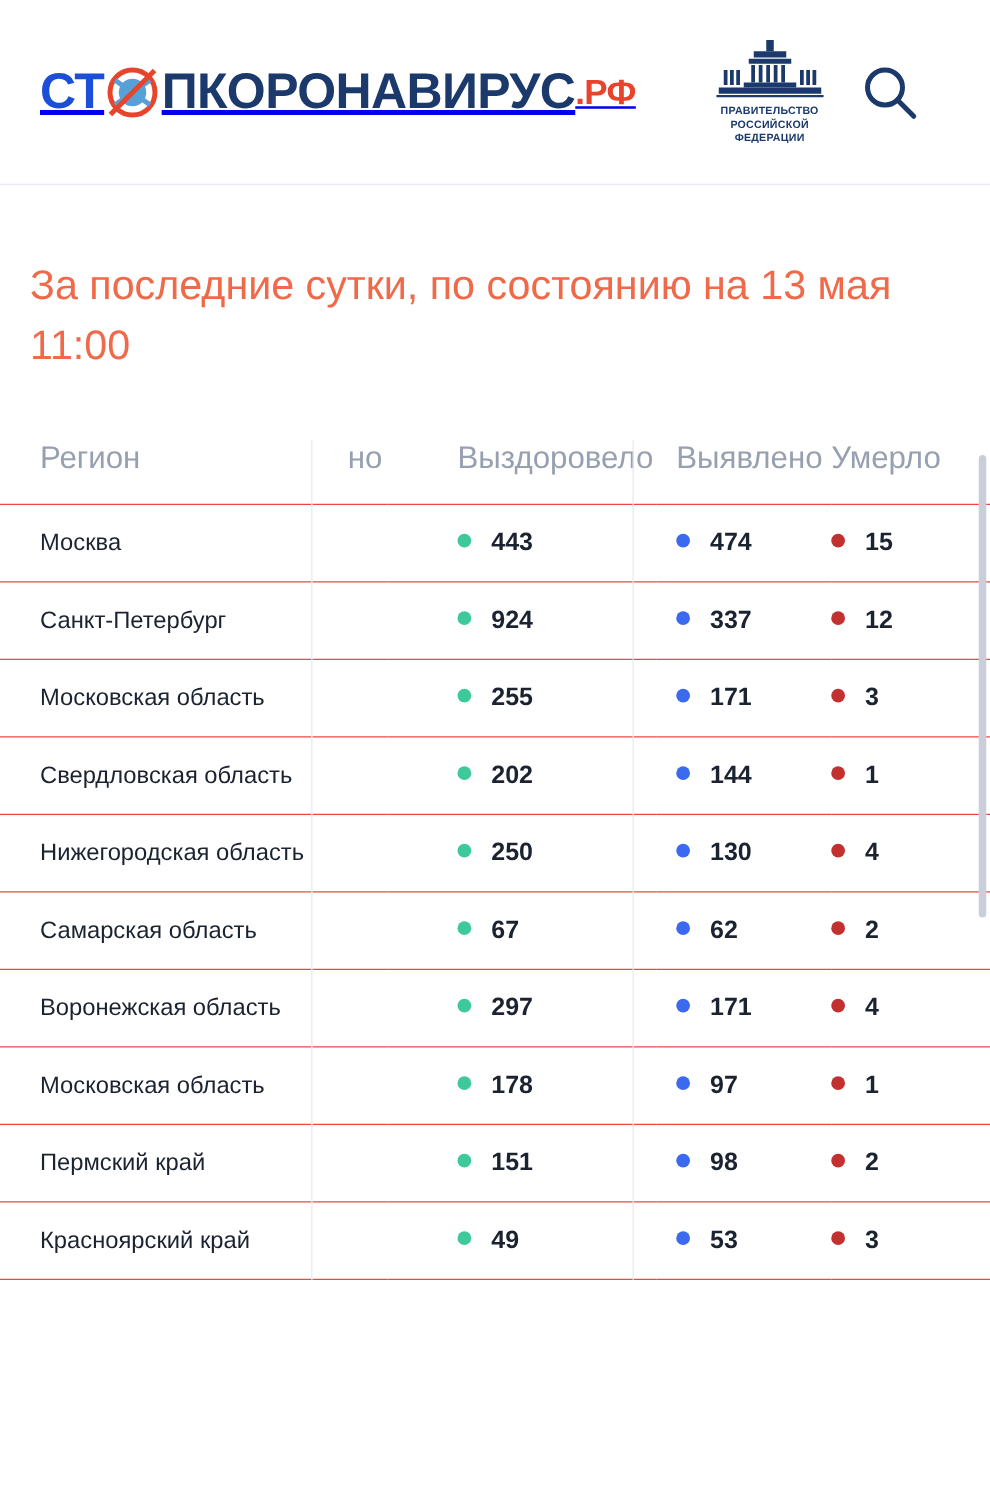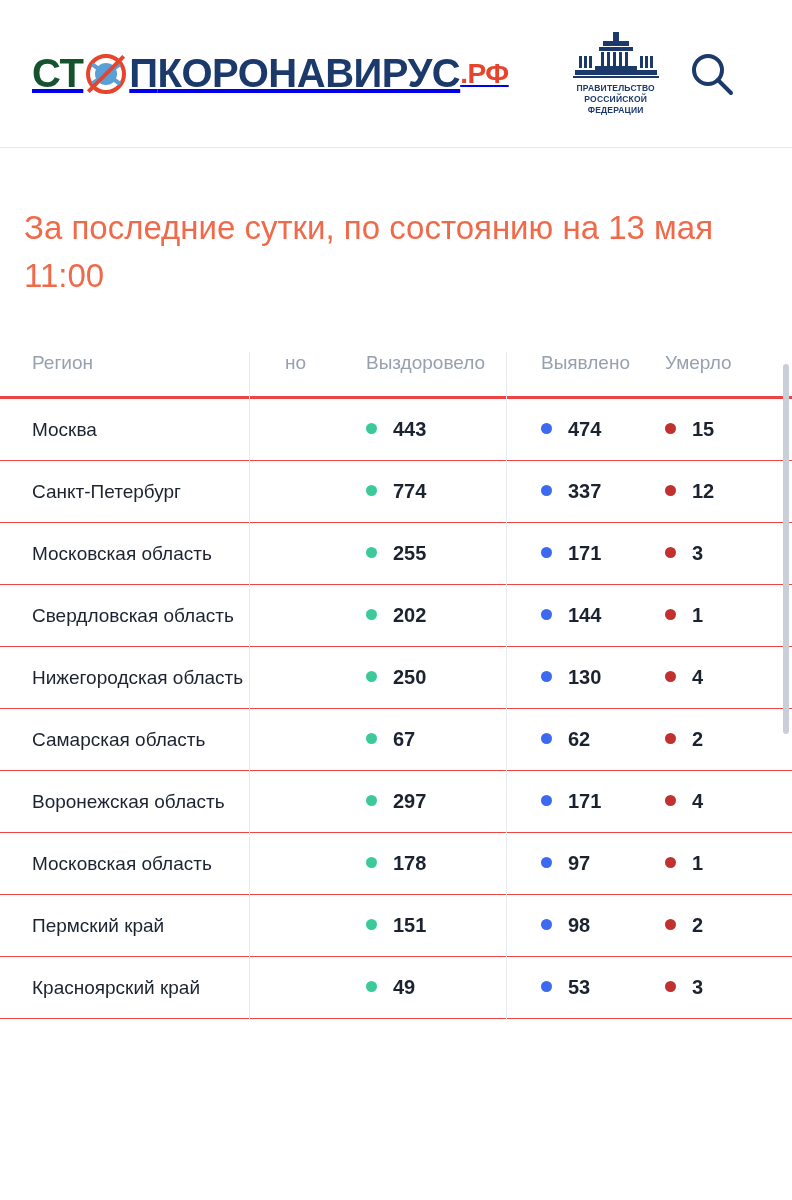--- a/index.html
+++ b/index.html
@@ -30,21 +30,21 @@
   }
 
   .logo {
     display: flex;
     align-items: center;
     white-space: nowrap;
     font-weight: 700;
     letter-spacing: -0.5px;
     font-size: 40px;
   }
-  .logo .red { color: #14532d; }
+  .logo .red { color: #1d4ed8; }
   .logo .blue { color: #1b3a6b; }
   .logo .rf { color: #e8442c; font-size: 28px; }
 
   .virus-wrap {
     position: relative;
     width: 44px;
     height: 44px;
     display: inline-block;
     margin: 0 1px;
     vertical-align: middle;
@@ -147,24 +147,24 @@
     position: relative;
   }
   table {
     border-collapse: collapse;
     width: 792px;
     table-layout: fixed;
   }
   th {
     font-weight: 400;
     color: #97a0b0;
-    font-size: 19px;
+    font-size: 25px;
     text-align: left;
     padding: 0 0 22px 0;
-    border-bottom: 3px solid #ef4444;
+    border-bottom: 1px solid #ef4444;
     vertical-align: bottom;
   }
   td {
     font-size: 19px;
     color: #1c2330;
     padding: 18px 0;
     border-bottom: 1px solid #ef4444;
     vertical-align: middle;
     margin-left: 12px;
   }
@@ -303,21 +303,21 @@
           <tr>
             <td class="col-region">Москва</td>
             <td class="col-sick"></td>
             <td class="col-rec"><span class="dot dot-rec"></span><span>443</span></td>
             <td class="col-det"><span class="dot dot-det"></span><span>474</span></td>
             <td class="col-dead"><span class="dot dot-dead"></span><span>15</span></td>
           </tr>
           <tr>
             <td class="col-region">Санкт-Петербург</td>
             <td class="col-sick"></td>
-            <td class="col-rec"><span class="dot dot-rec"></span><span>774</span></td>
+            <td class="col-rec"><span class="dot dot-rec"></span><span>924</span></td>
             <td class="col-det"><span class="dot dot-det"></span><span>337</span></td>
             <td class="col-dead"><span class="dot dot-dead"></span><span>12</span></td>
           </tr>
           <tr>
             <td class="col-region">Московская область</td>
             <td class="col-sick"></td>
             <td class="col-rec"><span class="dot dot-rec"></span><span>255</span></td>
             <td class="col-det"><span class="dot dot-det"></span><span>171</span></td>
             <td class="col-dead"><span class="dot dot-dead"></span><span>3</span></td>
           </tr>

